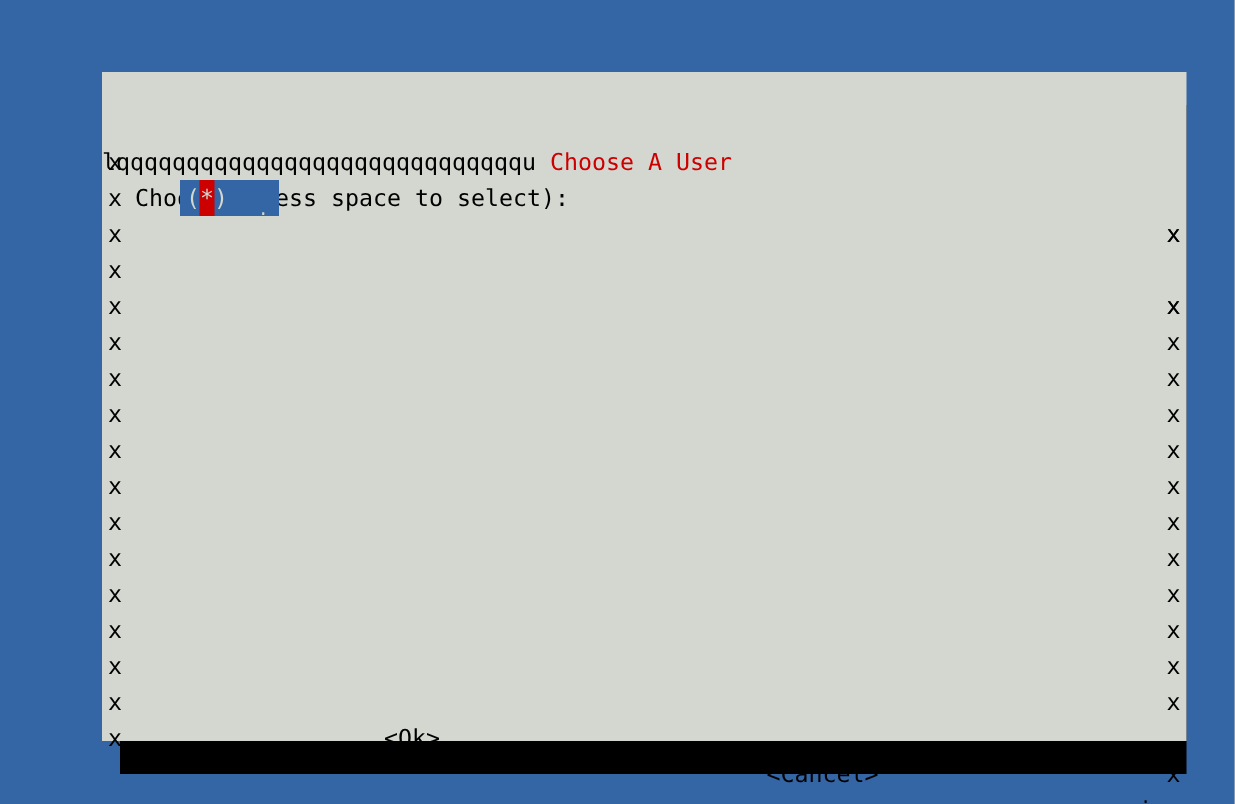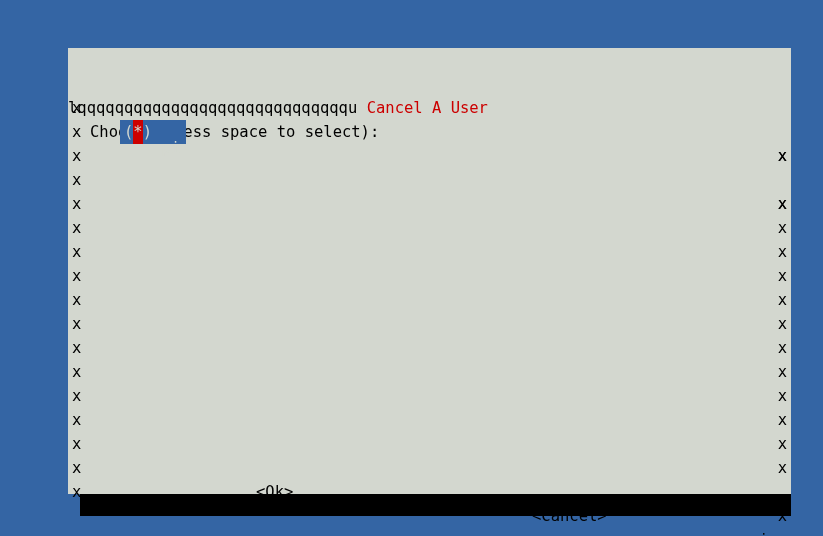--- a/index.html
+++ b/index.html
@@ -119,36 +119,36 @@
     color: #000000;
     background: transparent;
     border: 0;
     padding: 0;
     margin: 0;
     font-family: inherit;
     font-size: inherit;
     line-height: 24px;
   }
   #ok-button { left: 188px; }
-  #cancel-button { left: 464px; }
+  #cancel-button { left: 443px; }
 </style>
 </head>
 <body>
 
 <div id="screen">
 
   <div id="dialog-shadow"></div>
 
   <div id="dialog">
 
     <div class="row" style="top:0px;">
       <div class="title-line">
         <span>lqqqqqqqqqqqqqqqqqqqqqqqqqqqqqu</span>
         <span> </span>
-        <span class="title-text">Cancel A User</span>
+        <span class="title-text">Choose A User</span>
         <span> </span>
       </div>
     </div>
 
     <div class="row" style="top:24px;">
       <span class="side-left">x</span>
       <span class="prompt">Choose (press space to select):</span>
       <span class="side-right">x</span>
     </div>
 

